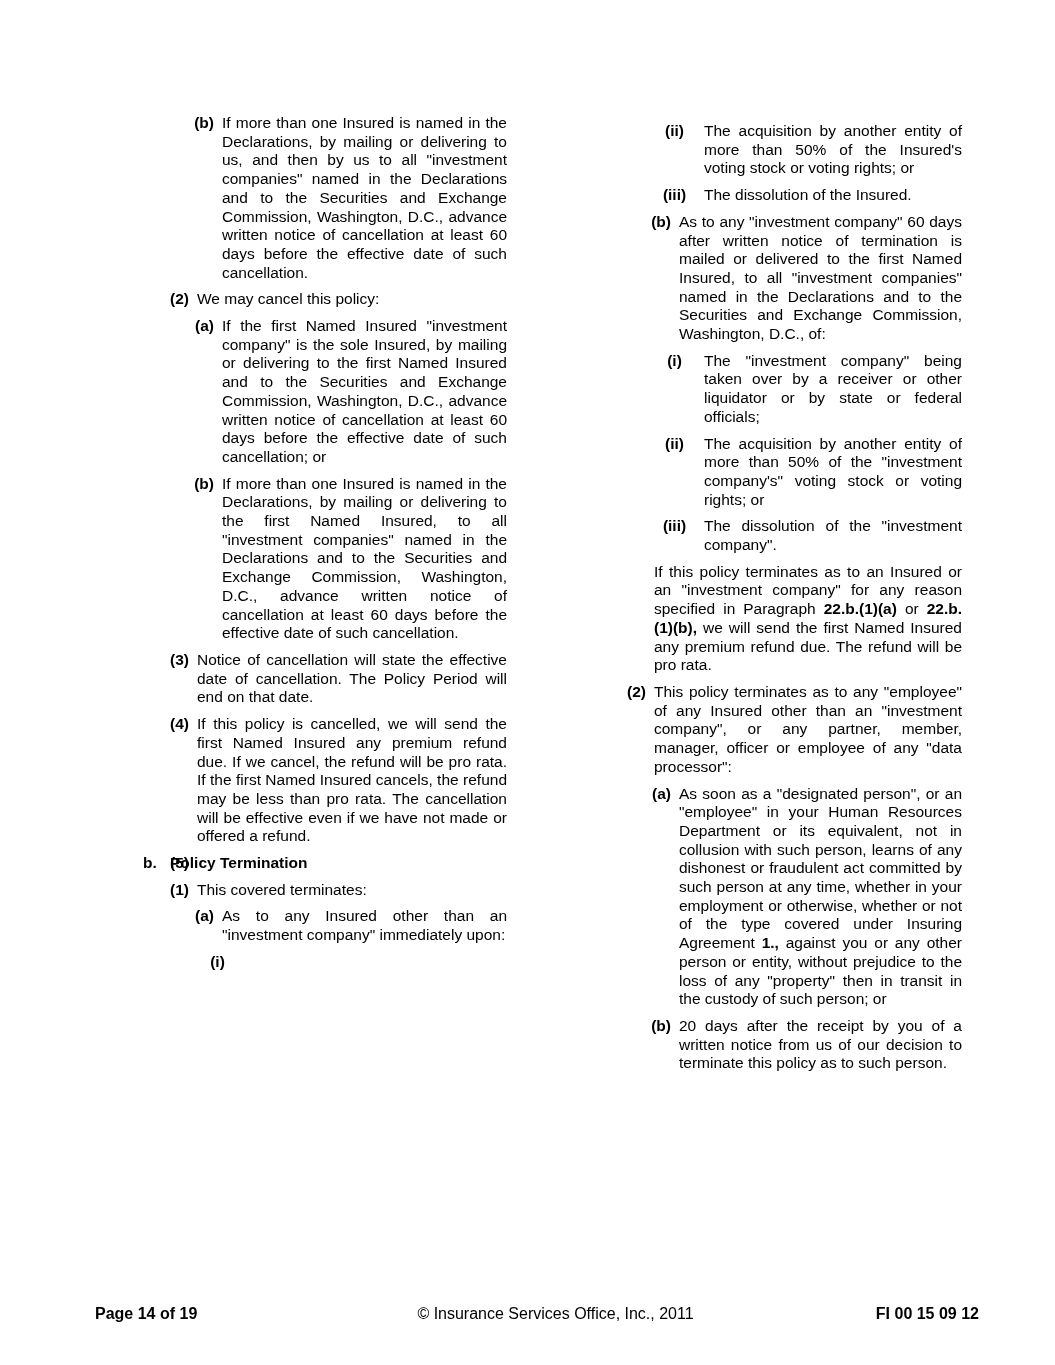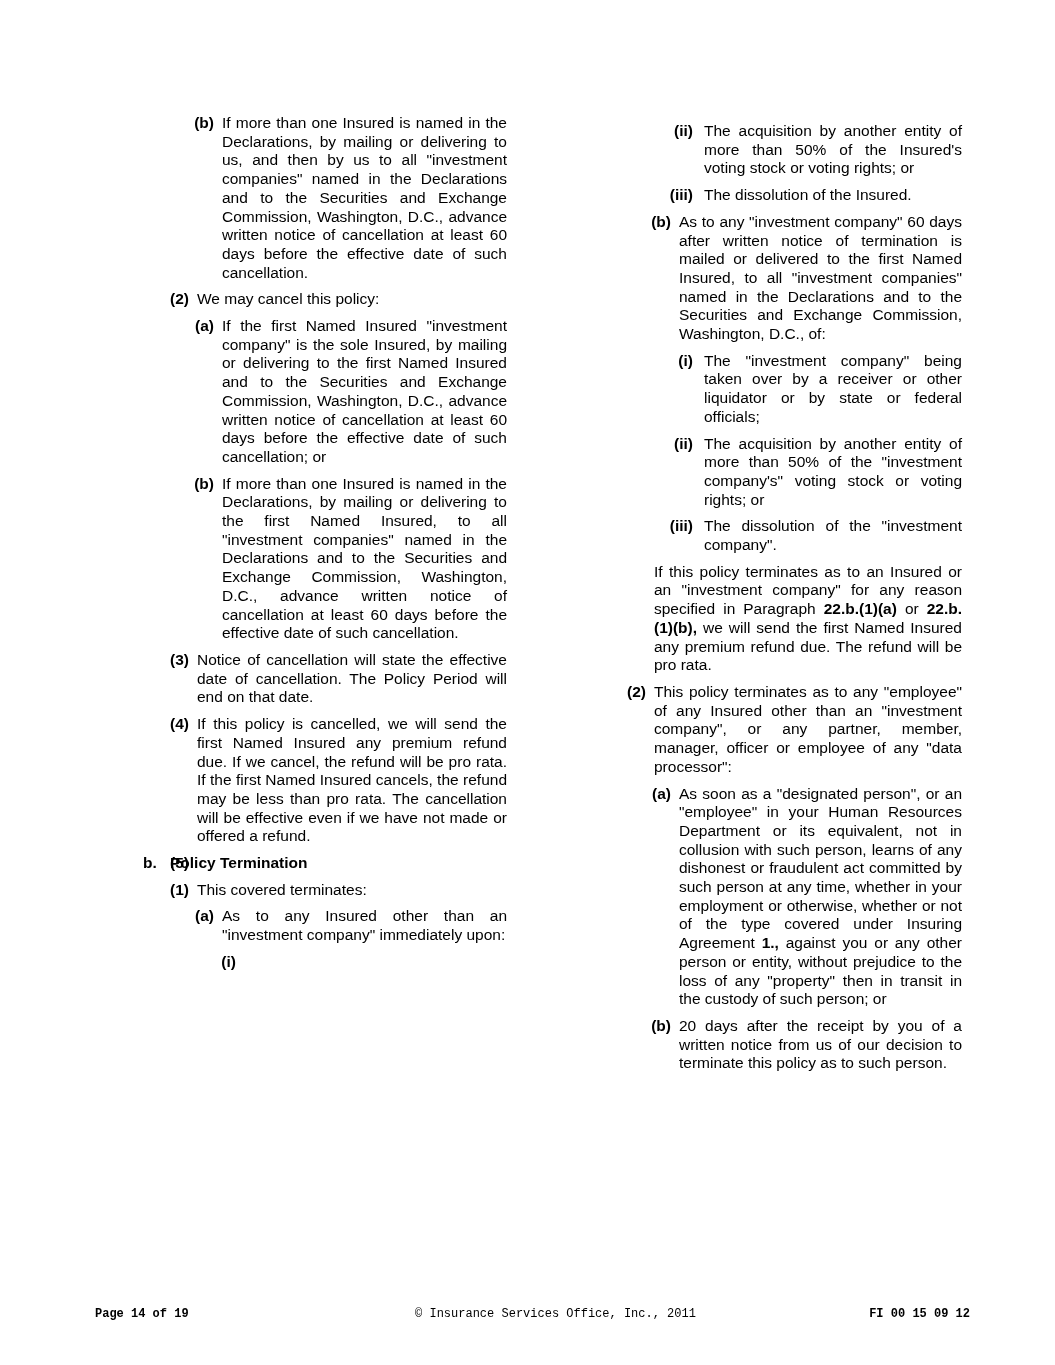--- a/index.html
+++ b/index.html
@@ -19,37 +19,36 @@
   .col-right { left: 600px; top: 122px; width: 362px; }
   .item { position: relative; margin-bottom: 8px; }
   .label { position: absolute; top: 0; font-weight: bold; white-space: nowrap; }
   .lvl-letter { padding-left: 27px; }
   .lvl-letter .label { left: 0; width: 22px; text-align: left; }
   .lvl-number { padding-left: 54px; }
   .lvl-number .label { left: 14px; width: 32px; text-align: right; }
   .lvl-alpha { padding-left: 79px; }
   .lvl-alpha .label { left: 40px; width: 31px; text-align: right; }
   .lvl-roman { padding-left: 104px; }
-  .lvl-roman .label { left: 56px; width: 37px; text-align: right; }
+  .lvl-roman .label { left: 56px; width: 37px; text-align: center; }
   .lvl-para { padding-left: 54px; }
   .b { font-weight: bold; }
   .heading .body { font-weight: bold; }
   .footer {
     position: absolute;
     top: 1305px;
     left: 0;
     width: 100%;
     height: 20px;
-    font-size: 12px;
+    font-size: 16px;
     line-height: 18px;
-    font-family: Liberation Mono, monospace;
   }
   .footer .page-number { position: absolute; left: 95px; font-weight: bold; }
   .footer .copyright { position: absolute; left: 0; width: 100%; text-align: center; padding-left: 28px; }
-  .footer .form-number { position: absolute; right: 85px; font-weight: bold; padding-left: 47px; }
+  .footer .form-number { position: absolute; right: 76px; font-weight: bold; padding-left: 47px; }
 </style>
 </head>
 <body>
 
 <div class="page">
   <div class="col col-left" id="col-left">
       <div class="item lvl-alpha"><span class="label">(b)</span><span class="body"><span>If more than one Insured is named in the Declarations, by mailing or delivering to us, and then by us to all "investment companies" named in the Declarations and to the Securities and Exchange Commission, Washington, D.C., advance written notice of cancellation at least 60 days before the effective date of such cancellation.</span></span></div>
       <div class="item lvl-number"><span class="label">(2)</span><span class="body"><span>We may cancel this policy:</span></span></div>
       <div class="item lvl-alpha"><span class="label">(a)</span><span class="body"><span>If the first Named Insured "investment company" is the sole Insured, by mailing or delivering to the first Named Insured and to the Securities and Exchange Commission, Washington, D.C., advance written notice of cancellation at least 60 days before the effective date of such cancellation; or</span></span></div>
       <div class="item lvl-alpha"><span class="label">(b)</span><span class="body"><span>If more than one Insured is named in the Declarations, by mailing or delivering to the first Named Insured, to all "investment companies" named in the Declarations and to the Securities and Exchange Commission, Washington, D.C., advance written notice of cancellation at least 60 days before the effective date of such cancellation.</span></span></div>

